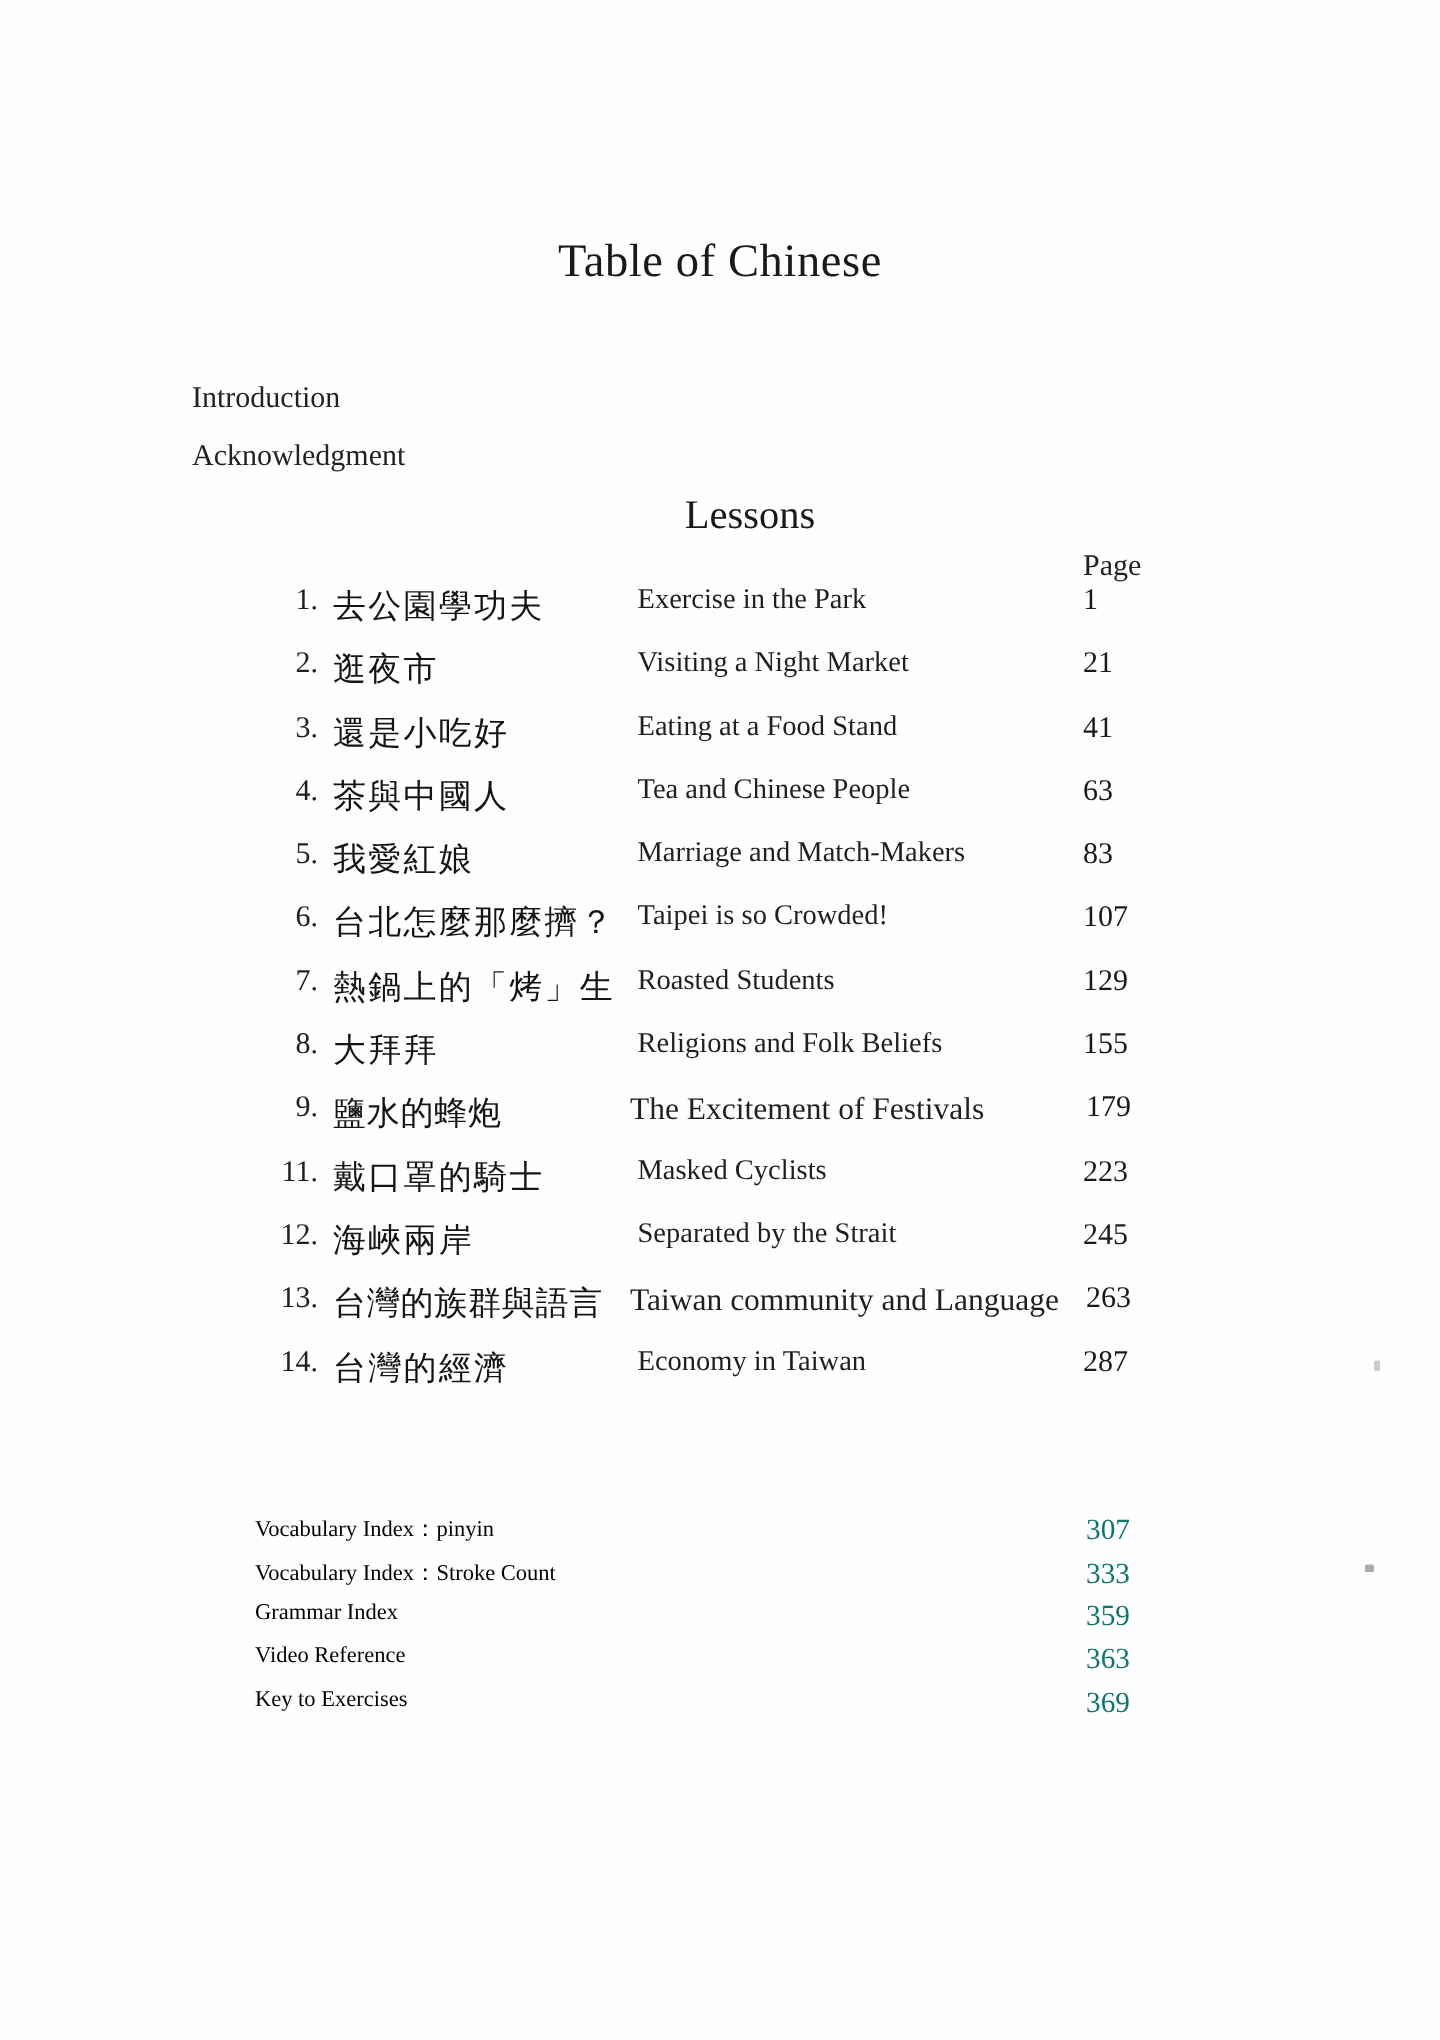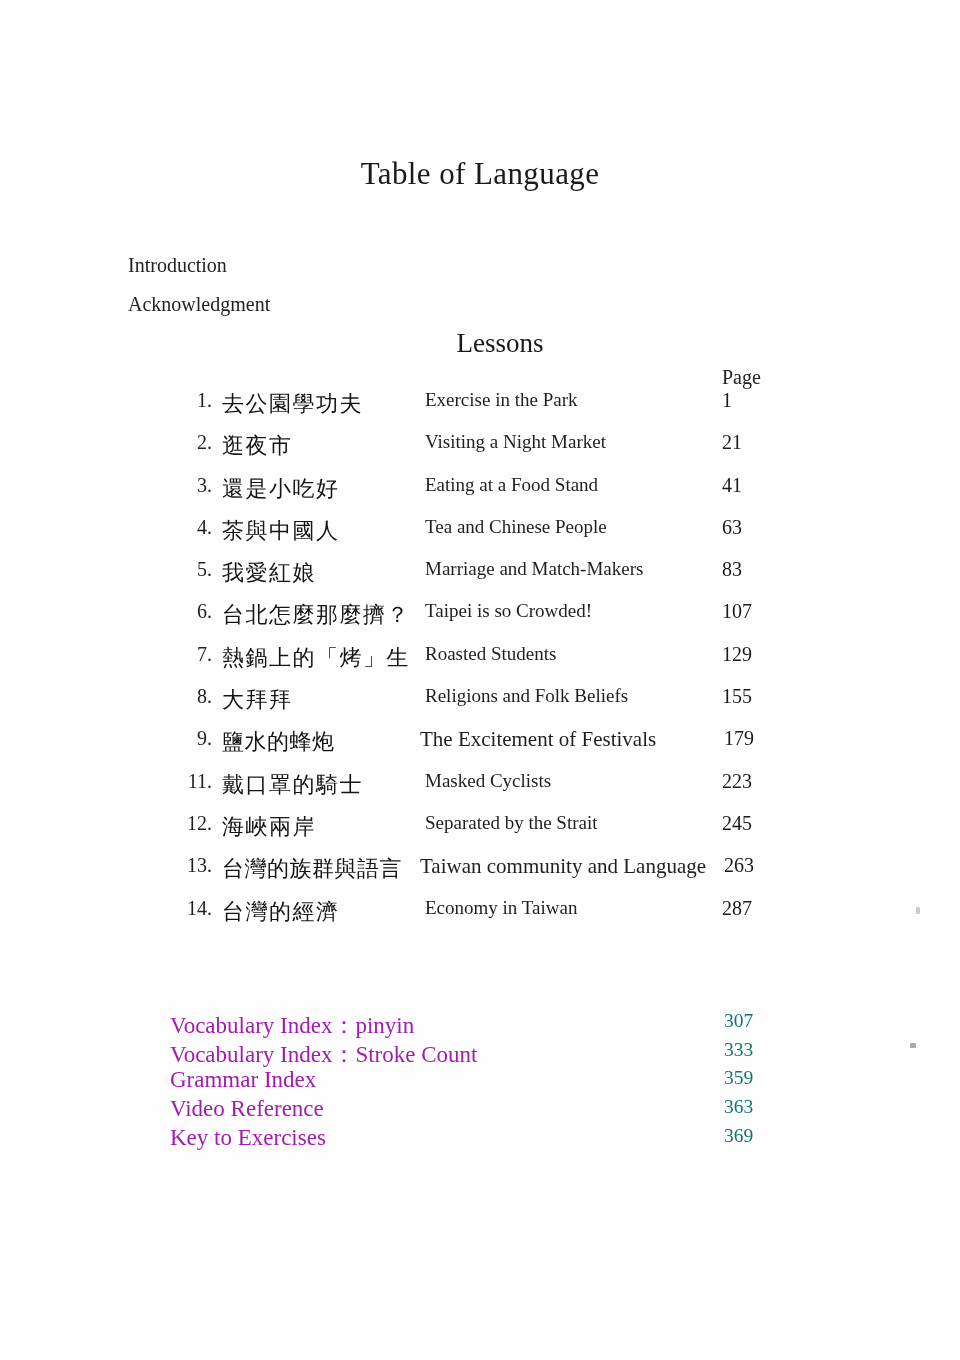--- a/index.html
+++ b/index.html
@@ -119,22 +119,22 @@
     left: 0;
     width: 960px;
   }
   .back-row {
     position: relative;
     height: 28.7px;
   }
   .back-label {
     position: absolute;
     left: 170px;
-    font-size: 23px;
-    color: #a21caf;
+    font-size: 15px;
+    color: #000000;
     white-space: nowrap;
   }
   .back-page {
     position: absolute;
     left: 724px;
     font-size: 19.5px;
     color: #0f766e;
   }
 
   
@@ -145,21 +145,21 @@
     opacity: 0.75;
   }
   .speck.s1 { left: 916px; top: 907px; width: 4px; height: 7px; }
   .speck.s2 { left: 910px; top: 1043px; width: 6px; height: 5px; background: #8f8f8f; }
 </style>
 </head>
 <body>
 
 <div class="page">
 
-  <div class="page-title">Table of Language</div>
+  <div class="page-title">Table of Chinese</div>
 
   <div class="front-matter">
       <div class="front-item">Introduction</div>
       <div class="front-item">Acknowledgment</div>
     </div>
 
   <div class="lessons-title">Lessons</div>
 
   <div class="page-col-header">Page</div>
 

